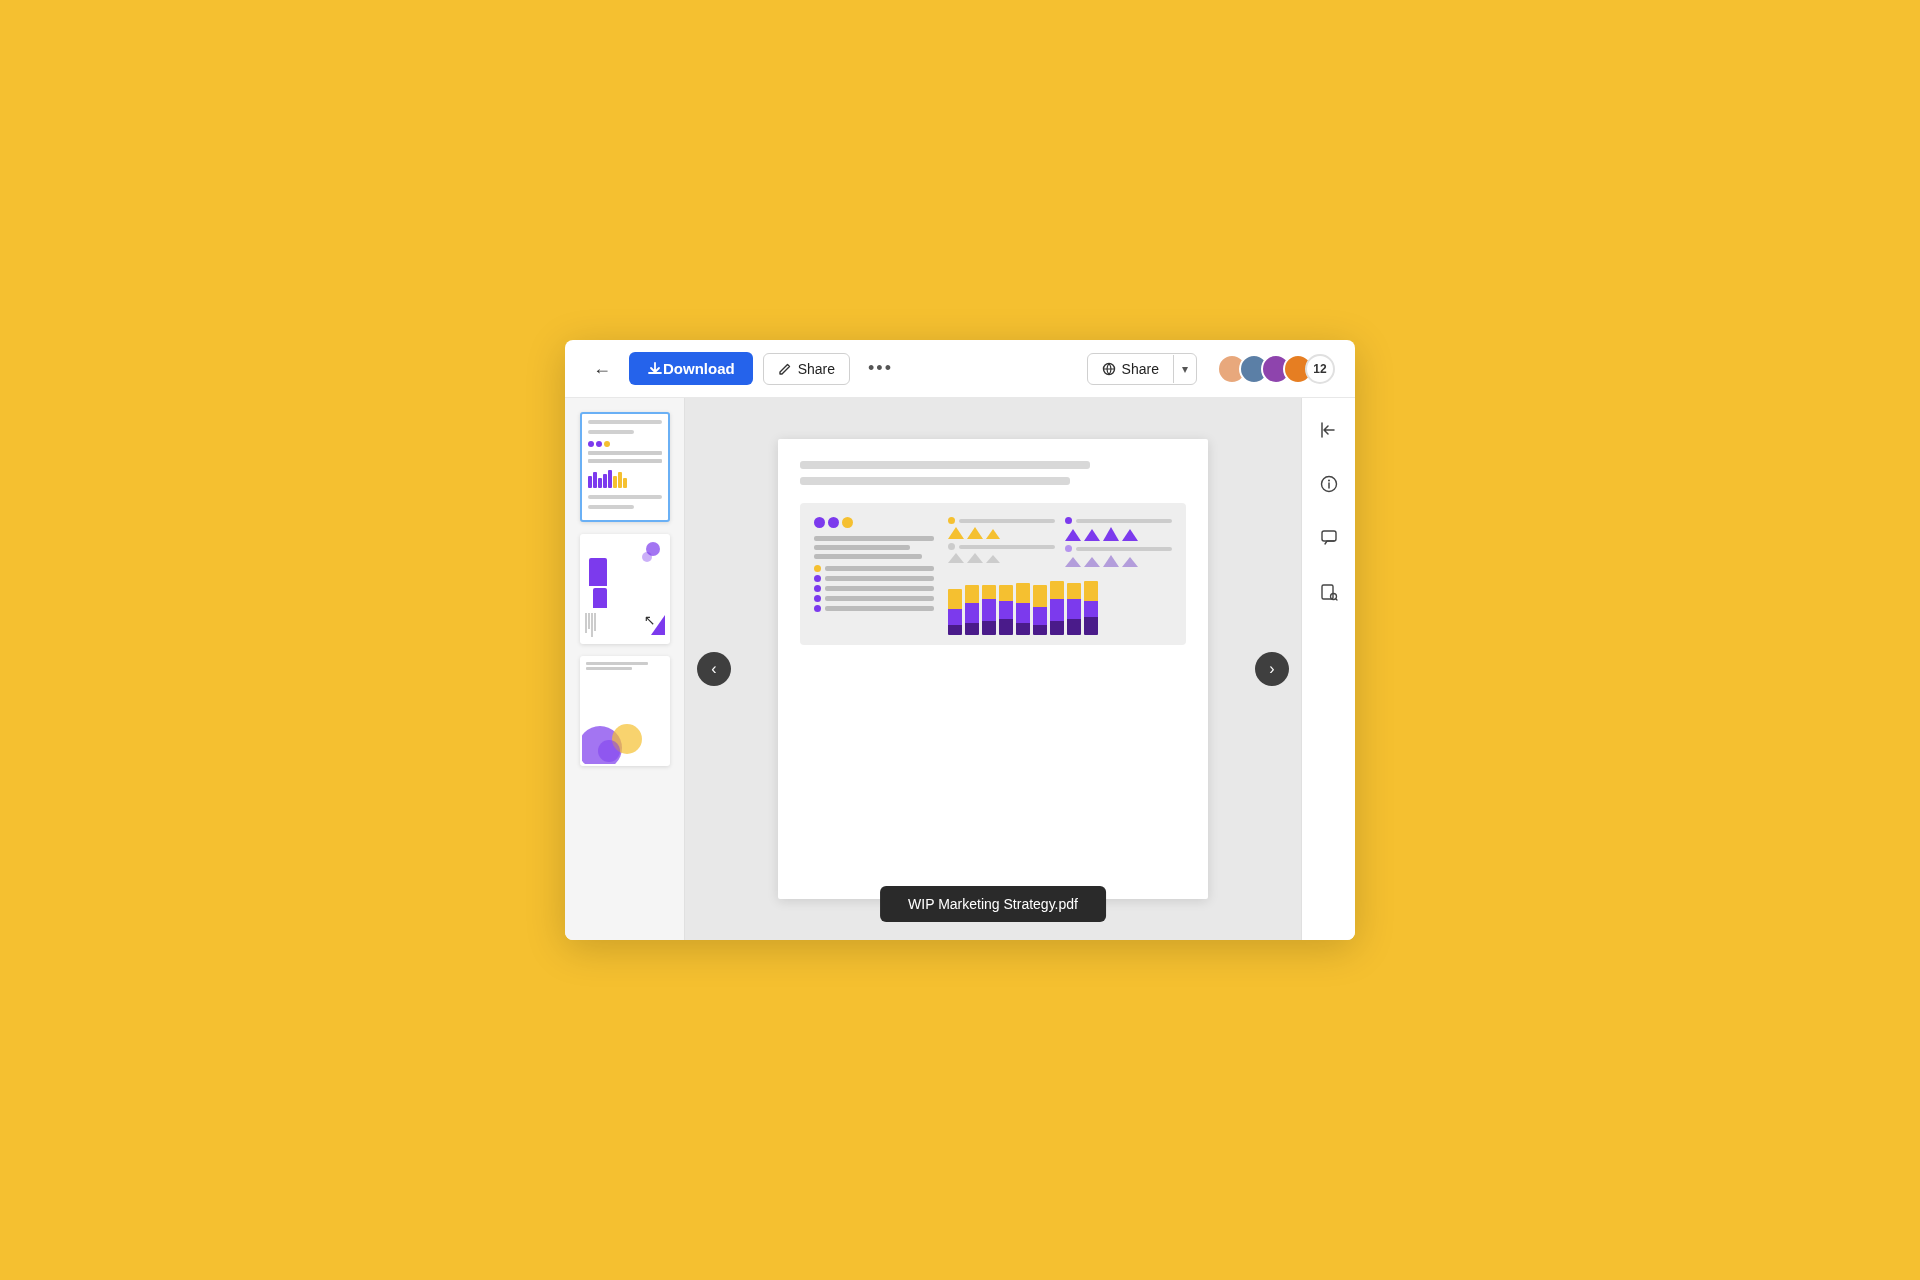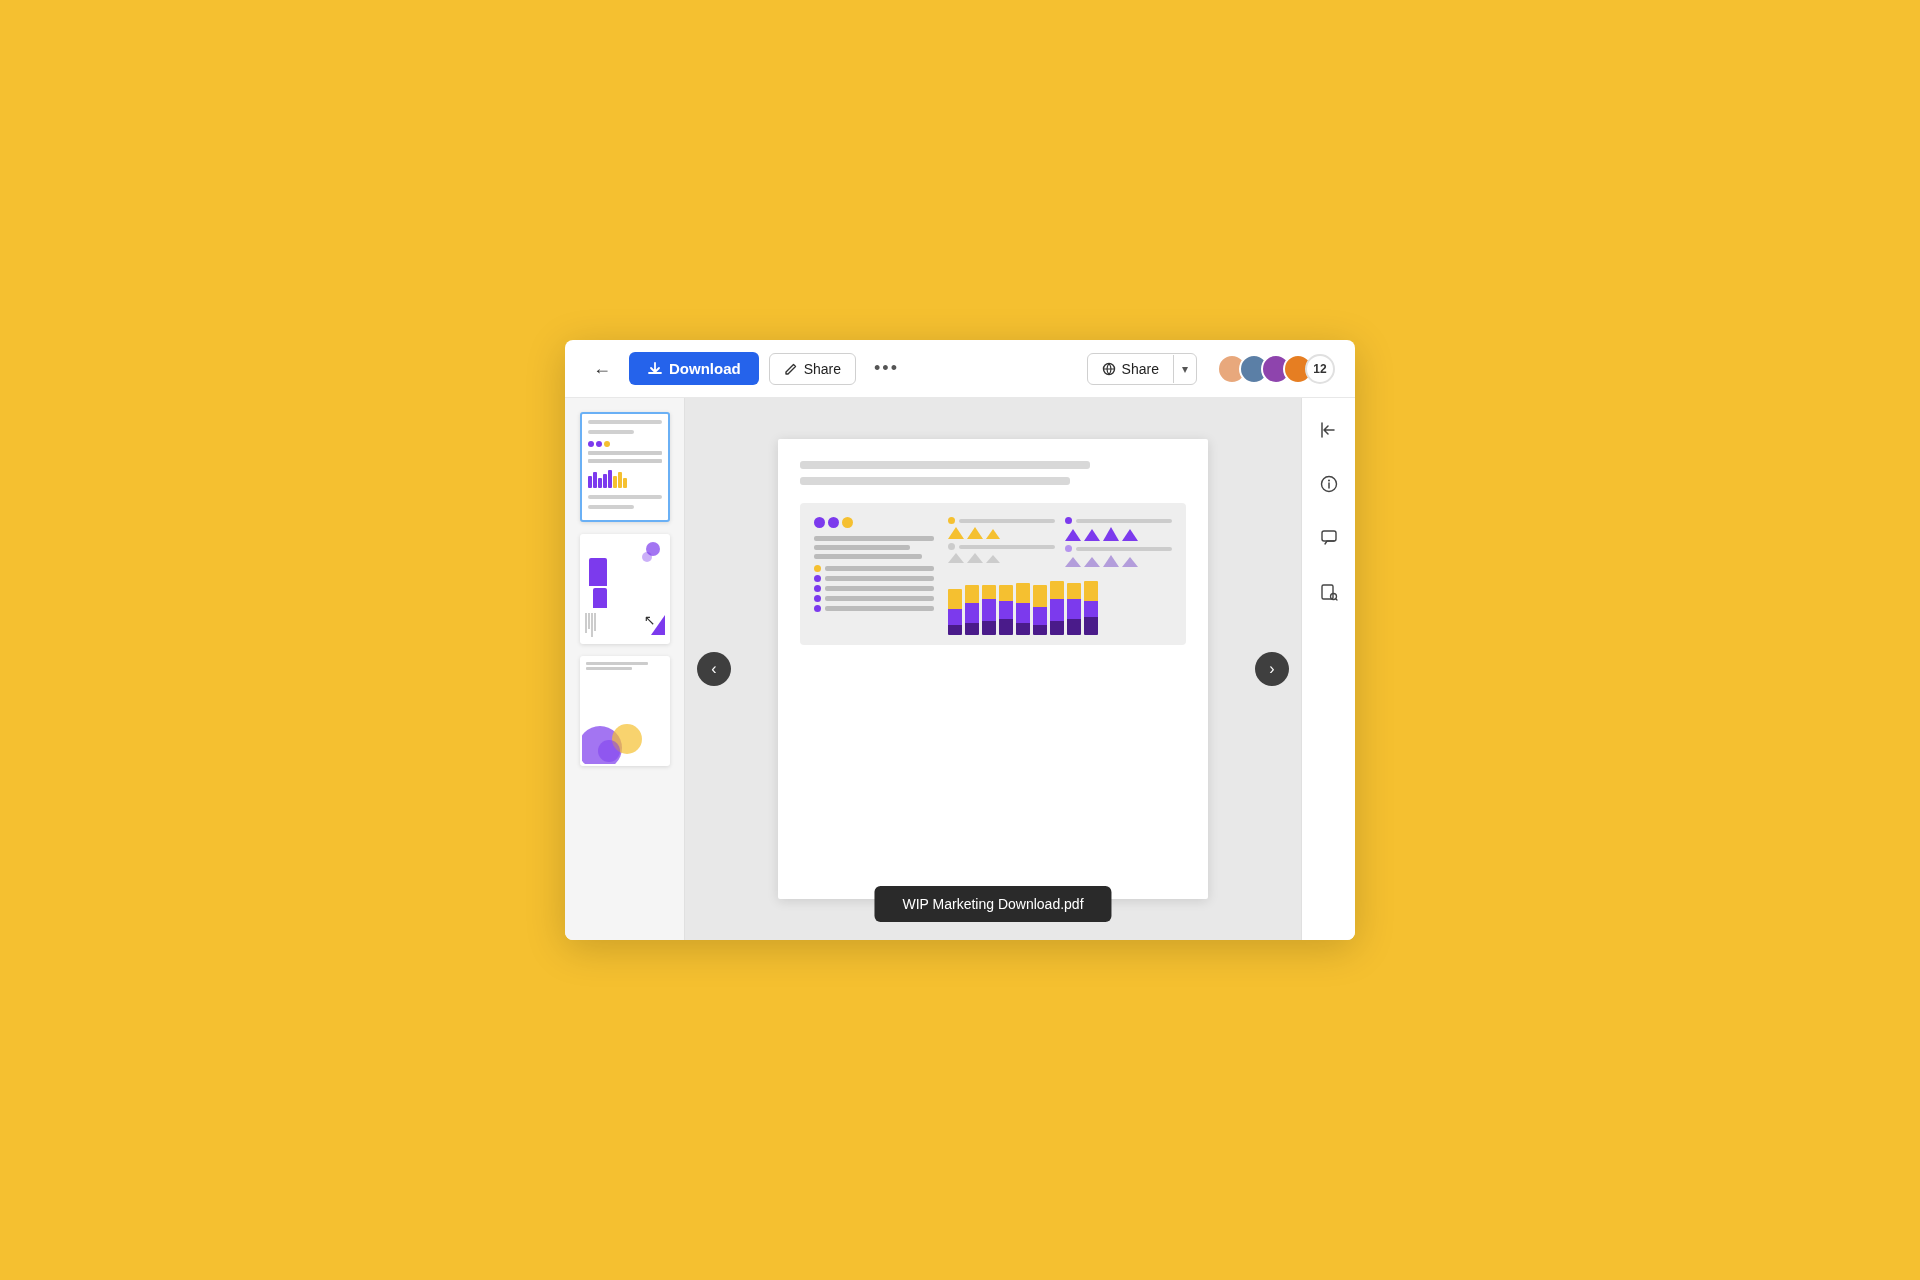--- a/index.html
+++ b/index.html
@@ -45,21 +45,21 @@
       background: #2563EB;
       color: #fff;
       border: none;
       border-radius: 6px;
       padding: 8px 18px;
       font-size: 15px;
       font-weight: 600;
       cursor: pointer;
       display: flex;
       align-items: center;
-      gap: 6px;
+      gap: 0;
     }
     .edit-btn {
       background: none;
       border: 1px solid #d0d0d0;
       border-radius: 6px;
       padding: 7px 14px;
       font-size: 14px;
       font-weight: 500;
       cursor: pointer;
       color: #222;
@@ -565,21 +565,21 @@
               <div class="bar-stack">
                 <div class="bar-seg" style="height:20px;background:#f5c030;border-radius:1px 1px 0 0;"></div>
                 <div class="bar-seg" style="height:16px;background:#7c3aed;"></div>
                 <div class="bar-seg" style="height:18px;background:#4a1b8a;border-radius:0 0 1px 1px;"></div>
               </div>
             </div>
           </div>
         </div>
       </div>
 
-      <div class="filename-bar">WIP Marketing Download.pdf</div>
+      <div class="filename-bar">WIP Marketing Strategy.pdf</div>
     </div>
 
     <div class="right-panel">
       <button class="panel-btn">
         <svg width="18" height="18" viewBox="0 0 18 18" fill="none">
           <path d="M14 9H4M4 9l4-4M4 9l4 4" stroke="#444" stroke-width="1.5" stroke-linecap="round" stroke-linejoin="round"></path>
           <line x1="2" y1="2" x2="2" y2="16" stroke="#444" stroke-width="1.5" stroke-linecap="round"></line>
         </svg>
       </button>
       <button class="panel-btn">

